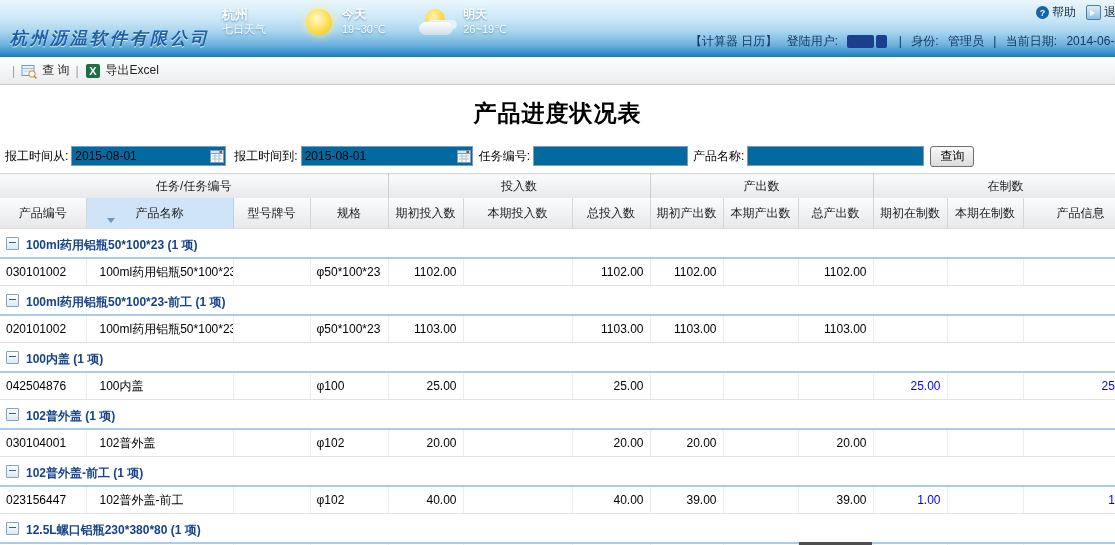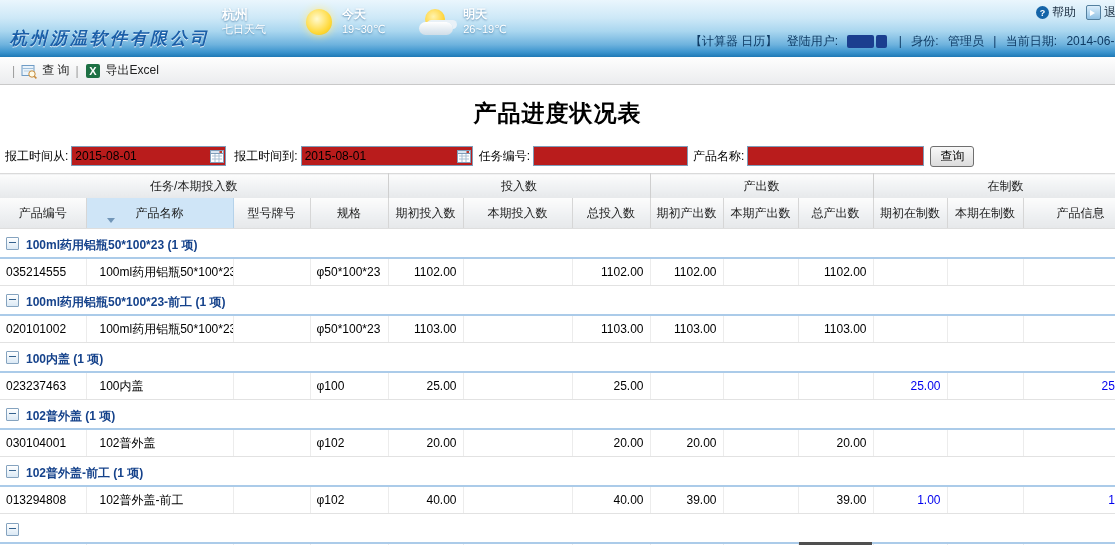--- a/index.html
+++ b/index.html
@@ -44,21 +44,21 @@
   .tbtn{display:flex;align-items:center;cursor:pointer;color:#222;}
   .tbtn svg{margin-right:5px;}
 
   
   .title-bar{height:56px;text-align:center;}
   .title-bar h1{margin:0;padding-top:13px;font-size:23px;font-weight:bold;color:#000;letter-spacing:1px;}
 
   
   .filters{height:30px;display:flex;align-items:center;padding-left:5px;white-space:nowrap;}
   .flabel{margin-right:3px;}
-  .fbox{display:flex;align-items:center;justify-content:space-between;border:1px solid #7f9db9;background:#b91c1c;height:18px;}
+  .fbox{display:flex;align-items:center;justify-content:space-between;border:1px solid #7f9db9;background:#0369a1;height:18px;}
   .fbox input{border:none;outline:none;flex:1;height:14px;font-size:12px;font-family:inherit;padding:0 0 0 3px;min-width:0;background:transparent;}
   .w-date1{width:153px;margin-right:8px;} .w-date2{width:170px;margin-right:6px;}
   .w-task{width:153px;margin-right:5px;} .w-prod{width:175px;margin-right:6px;}
   .cal{width:14px;height:14px;margin-right:1px;flex:none;cursor:pointer;}
   .qbtn{height:21px;padding:0 9px;border:1px solid #6f6f6f;border-radius:3px;cursor:pointer;
     background:linear-gradient(#f8f8f8,#dcdcdc);font-size:12px;font-family:inherit;}
 
   
   .grid{width:1115px;overflow:hidden;margin-top:2px;}
   table{width:1138px;table-layout:fixed;border-collapse:collapse;border-top:1px solid #dadada;}
@@ -208,21 +208,21 @@
           <col style="width: 78px;">
           <col style="width: 73px;">
           <col style="width: 75px;">
           <col style="width: 75px;">
           <col style="width: 74px;">
           <col style="width: 76px;">
           <col style="width: 115px;">
         </colgroup>
         <thead>
           <tr class="ghr">
-            <th colspan="4">任务/本期投入数</th>
+            <th colspan="4">任务/任务编号</th>
             <th colspan="3">投入数</th>
             <th colspan="3">产出数</th>
             <th colspan="3">在制数</th>
           </tr>
           <tr class="chr">
             <th class="ch"><span>产品编号</span></th>
             <th class="ch name"><span>产品名称</span><i class="arrow"></i></th>
             <th class="ch"><span>型号牌号</span></th>
             <th class="ch"><span>规格</span></th>
             <th class="ch"><span>期初投入数</span></th>
@@ -237,21 +237,21 @@
           </tr>
         </thead>
         <tbody>
           <tr class="sp">
             <td colspan="13"></td>
           </tr>
           <tr class="gt">
             <td colspan="13"><span class="col-ic"></span><span class="gt-label">100ml药用铝瓶50*100*23 (1 项)</span></td>
           </tr>
           <tr class="data">
-            <td class="txt c0">035214555</td>
+            <td class="txt c0">030101002</td>
             <td class="txt c1">100ml药用铝瓶50*100*23</td>
             <td class="txt c2"></td>
             <td class="txt c3">φ50*100*23</td>
             <td class="num">1102.00</td>
             <td class="num"></td>
             <td class="num">1102.00</td>
             <td class="num">1102.00</td>
             <td class="num"></td>
             <td class="num">1102.00</td>
             <td class="num"></td>
@@ -283,21 +283,21 @@
           </tr>
         </tbody>
         <tbody>
           <tr class="sp">
             <td colspan="13"></td>
           </tr>
           <tr class="gt">
             <td colspan="13"><span class="col-ic"></span><span class="gt-label">100内盖 (1 项)</span></td>
           </tr>
           <tr class="data">
-            <td class="txt c0">023237463</td>
+            <td class="txt c0">042504876</td>
             <td class="txt c1">100内盖</td>
             <td class="txt c2"></td>
             <td class="txt c3">φ100</td>
             <td class="num">25.00</td>
             <td class="num"></td>
             <td class="num">25.00</td>
             <td class="num"></td>
             <td class="num"></td>
             <td class="num"></td>
             <td class="num blu">25.00</td>
@@ -329,41 +329,41 @@
           </tr>
         </tbody>
         <tbody>
           <tr class="sp">
             <td colspan="13"></td>
           </tr>
           <tr class="gt">
             <td colspan="13"><span class="col-ic"></span><span class="gt-label">102普外盖-前工 (1 项)</span></td>
           </tr>
           <tr class="data">
-            <td class="txt c0">013294808</td>
+            <td class="txt c0">023156447</td>
             <td class="txt c1">102普外盖-前工</td>
             <td class="txt c2"></td>
             <td class="txt c3">φ102</td>
             <td class="num">40.00</td>
             <td class="num"></td>
             <td class="num">40.00</td>
             <td class="num">39.00</td>
             <td class="num"></td>
             <td class="num">39.00</td>
             <td class="num blu">1.00</td>
             <td class="num"></td>
             <td class="num blu">1.00</td>
           </tr>
         </tbody>
         <tbody>
           <tr class="sp">
             <td colspan="13"></td>
           </tr>
           <tr class="gt">
-            <td colspan="13"><span class="col-ic"></span></td>
+            <td colspan="13"><span class="col-ic"></span><span class="gt-label">12.5L螺口铝瓶230*380*80 (1 项)</span></td>
           </tr>
           <tr class="data">
             <td class="txt c0">030102006</td>
             <td class="txt c1">12.5L螺口铝瓶230*380*80</td>
             <td class="txt c2"></td>
             <td class="txt c3">φ230*380*80</td>
             <td class="num">53.44</td>
             <td class="num"></td>
             <td class="num">53.44</td>
             <td class="num">9.00</td>

